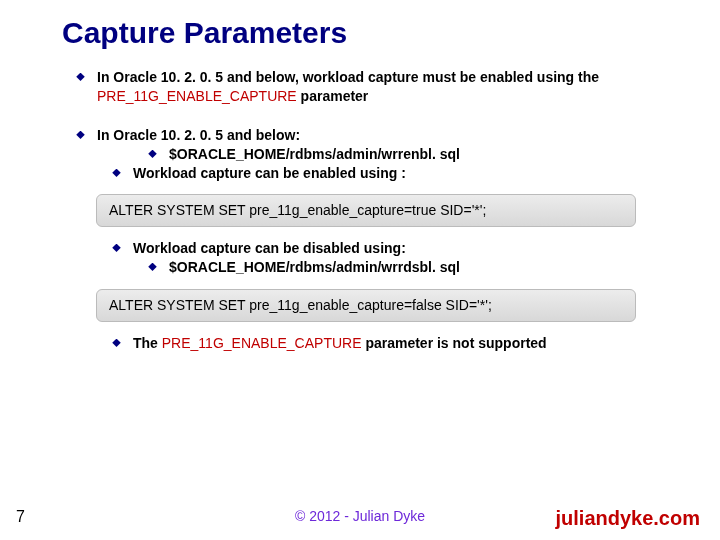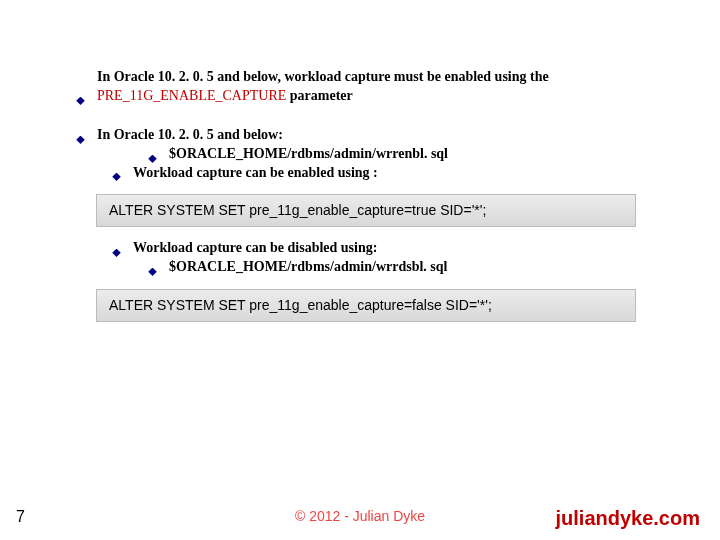--- a/index.html
+++ b/index.html
@@ -30,73 +30,73 @@
   .body {
     position: absolute;
     left: 76px;
     top: 68px;
     width: 600px;
     font-size: 14px;
     line-height: 1.35;
   }
   .bullet-row {
     display: flex;
-    align-items: flex-end;
-    font-family: Liberation Serif, serif;
+    align-items: flex-start;
   }
   .diamond {
     flex: 0 0 auto;
     margin-top: 5px;
     margin-right: 12px;
   }
   .diamond svg { display: block; }
   .b-text { flex: 1 1 auto; }
   .hl-red { color: #c00000; }
   .mt-large { margin-top: 20px; }
   .indent-1 { margin-left: 36px; }
   .indent-2 { margin-left: 72px; }
   .code-plate {
     margin: 12px 0 12px 20px;
     width: 540px;
     background: linear-gradient(#ececec, #d8d8d8);
     border: 1px solid #bbb;
-    border-radius: 0;
+    border-radius: 6px;
     padding: 6px 12px;
     font-size: 14px;
     box-sizing: border-box;
   }
   .page-num {
     position: absolute;
     left: 16px;
     bottom: 14px;
     font-size: 16px;
     color: #000;
   }
   .copyright {
     position: absolute;
     width: 100%;
     bottom: 16px;
     text-align: center;
     font-size: 14px;
-    color: #ef4444;
+    color: #6d28d9;
   }
   .site {
     position: absolute;
     right: 20px;
     bottom: 10px;
     font-size: 20px;
     font-weight: bold;
     color: #c00000;
   }
   b { font-weight: bold; }
 </style>
 </head>
 <body>
 <div class="slide">
 
+<div class="title">Capture Parameters</div>
 
 <div class="body">
 
   <div class="bullet-row">
     <span class="diamond">
       <svg width="9" height="9">
             <rect x="1" y="1" width="6" height="6" transform="rotate(45 4.5 4.5)" fill="#000080"></rect>
           </svg>
     </span>
     <span class="b-text">
@@ -149,20 +149,30 @@
       <svg width="9" height="9">
             <rect x="1" y="1" width="6" height="6" transform="rotate(45 4.5 4.5)" fill="#000080"></rect>
           </svg>
     </span>
     <span class="b-text"><b>$ORACLE_HOME/rdbms/admin/wrrdsbl. sql</b></span>
   </div>
 
   <div class="code-plate">ALTER SYSTEM SET pre_11g_enable_capture=false SID='*';</div>
 
 
+  <div class="bullet-row indent-1">
+    <span class="diamond">
+      <svg width="9" height="9">
+            <rect x="1" y="1" width="6" height="6" transform="rotate(45 4.5 4.5)" fill="#000080"></rect>
+          </svg>
+    </span>
+    <span class="b-text">
+      <b><span>The </span></b><span class="hl-red">PRE_11G_ENABLE_CAPTURE</span><b><span> parameter is not supported</span></b>
+    </span>
+  </div>
 
 
 </div>
 
 <div class="page-num">7</div>
 <div class="copyright">© 2012 - Julian Dyke</div>
 <div class="site">juliandyke.com</div>
 
 </div>
 

